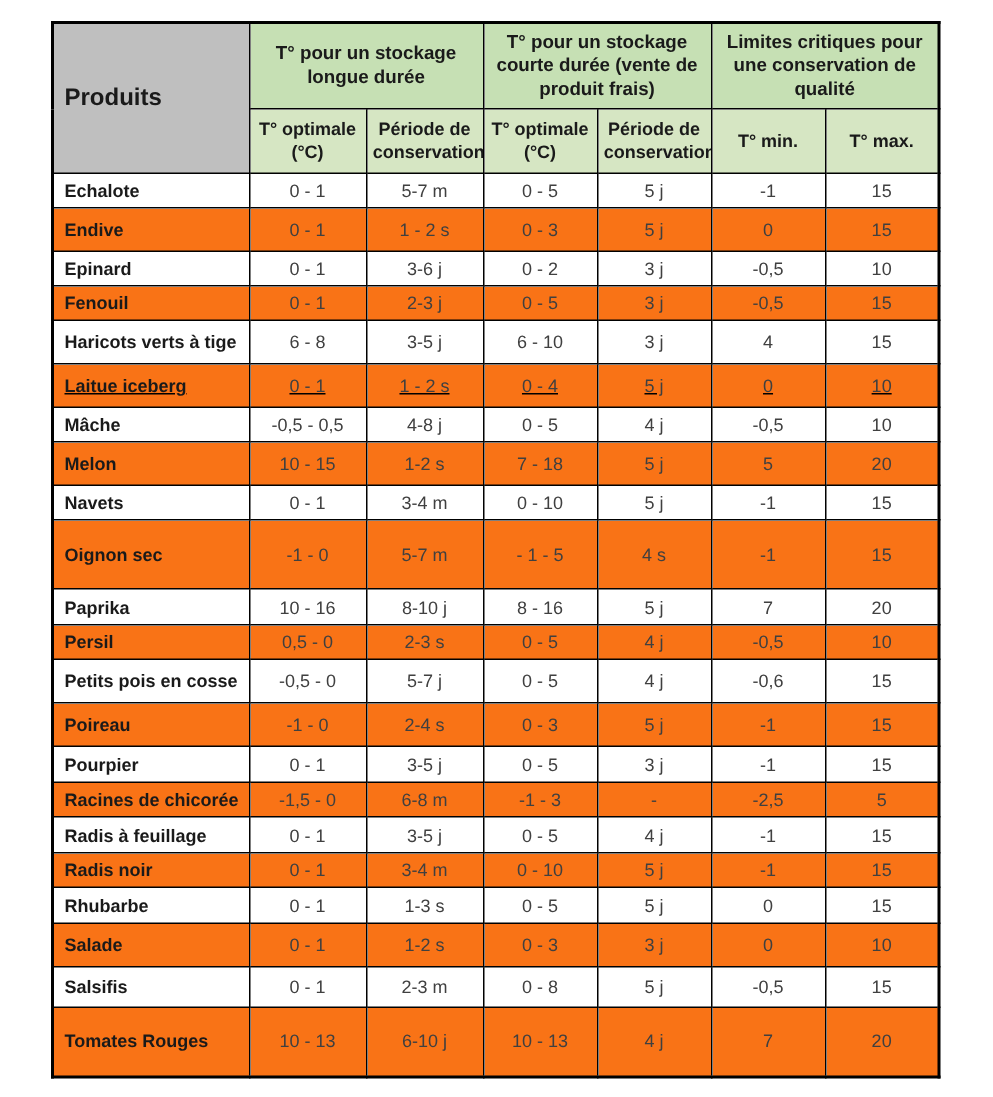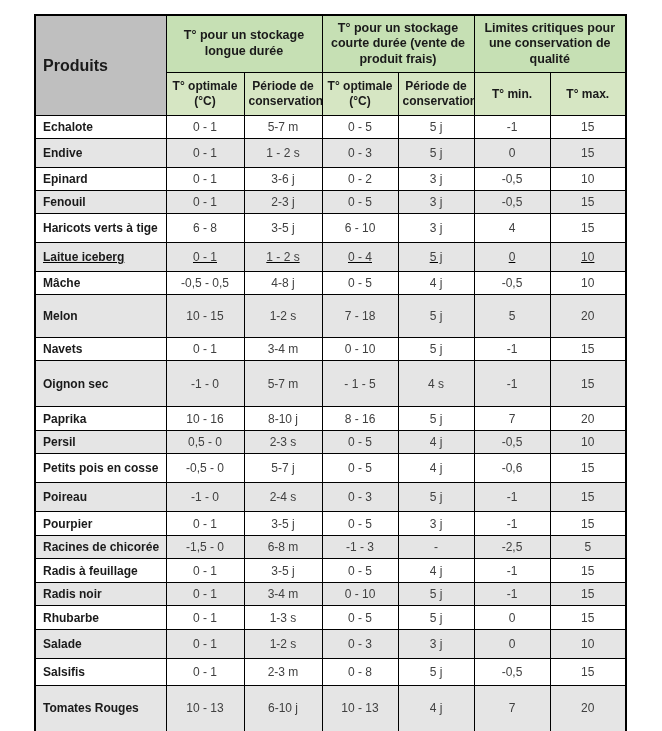--- a/index.html
+++ b/index.html
@@ -39,21 +39,21 @@
     text-align: left;
     padding: 2px 4px 2px 7px;
   }
   td.val {
     font-size: 12px;
     color: #404040;
     text-align: center;
     padding: 2px 3px;
   }
   tbody tr { background: #ffffff; }
-  tbody tr.alt { background: #e5e5e5; }
+  tbody tr.alt { background: #f97316; }
 </style>
 </head>
 <body>
 
 <div class="page">
   <table class="storage">
     <colgroup>
       <col style="width:131px">
       <col style="width:78px">
       <col style="width:78px">
@@ -135,21 +135,21 @@
         </tr>
         <tr style="height: 23px;">
           <td class="produit">Mâche</td>
           <td class="val">-0,5 - 0,5</td>
           <td class="val">4-8 j</td>
           <td class="val">0 - 5</td>
           <td class="val">4 j</td>
           <td class="val">-0,5</td>
           <td class="val">10</td>
         </tr>
-        <tr class="alt" style="height: 43px;">
+        <tr class="alt" style="height: 29px;">
           <td class="produit">Melon</td>
           <td class="val">10 - 15</td>
           <td class="val">1-2 s</td>
           <td class="val">7 - 18</td>
           <td class="val">5 j</td>
           <td class="val">5</td>
           <td class="val">20</td>
         </tr>
         <tr style="height: 23px; padding-left: 17px;">
           <td class="produit">Navets</td>

